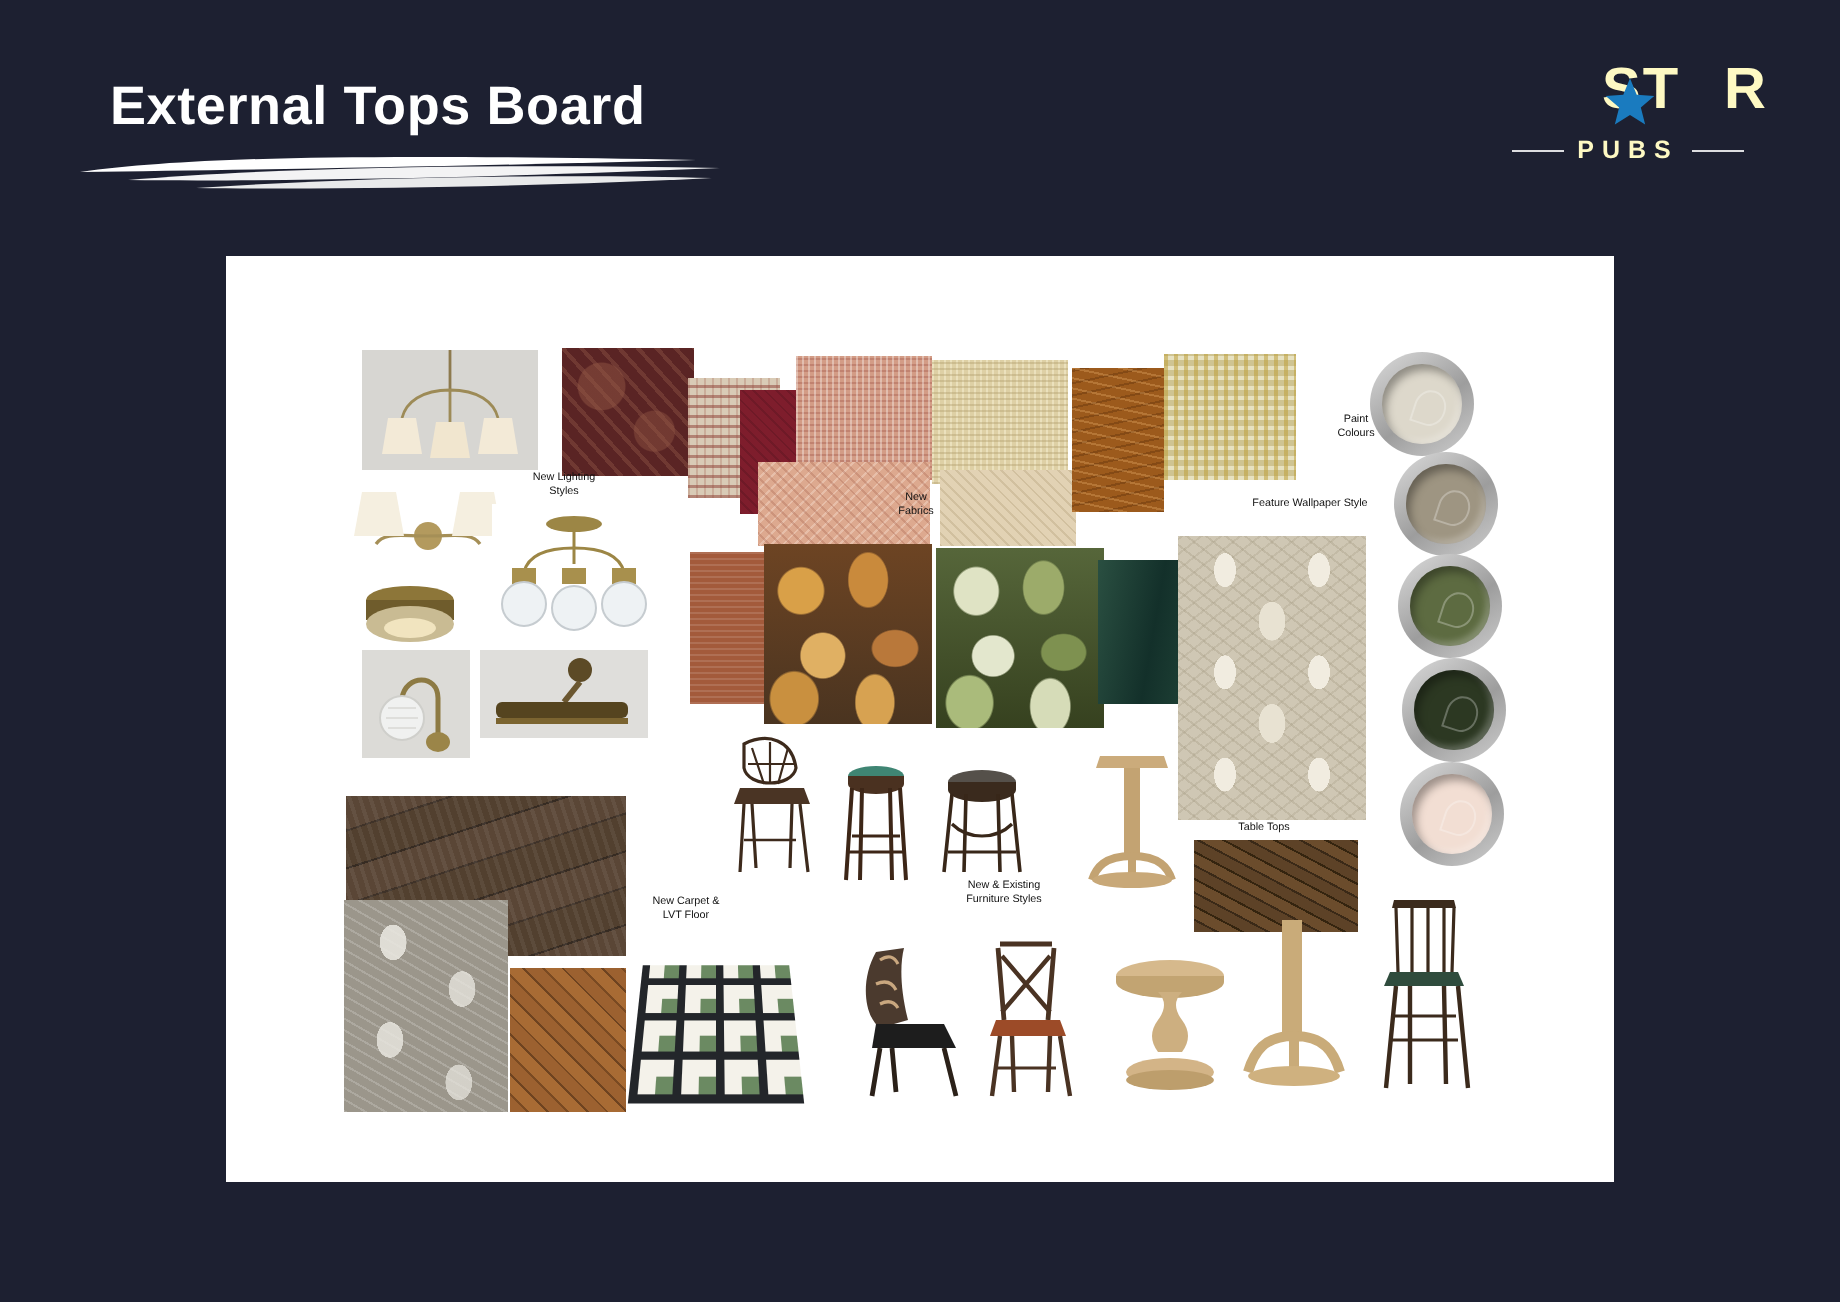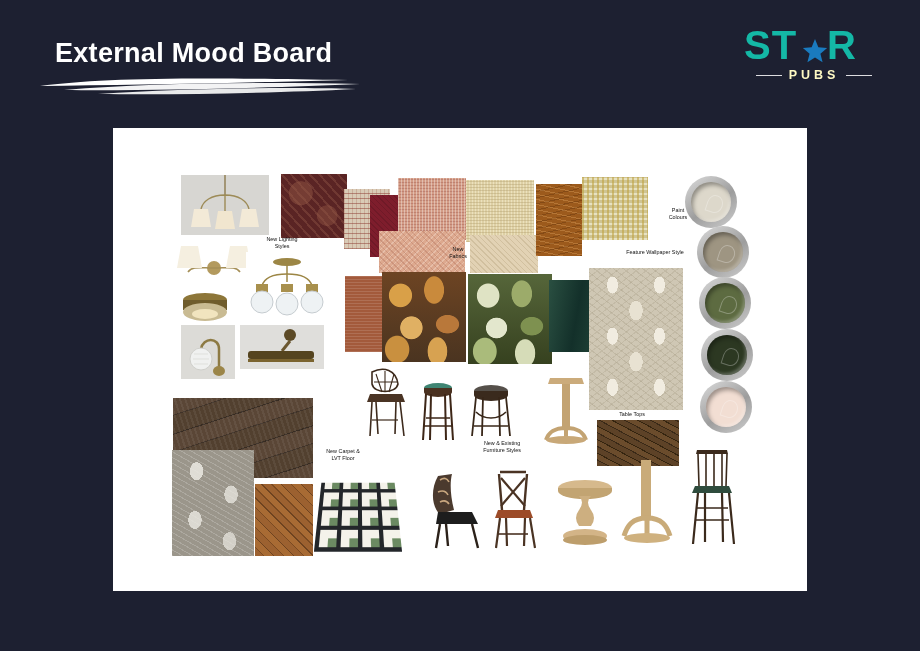--- a/index.html
+++ b/index.html
@@ -16,22 +16,22 @@
   #page-title {
     position: absolute; left: 55px; top: 38px;
     font-size: 27px; font-weight: bold; color: #ffffff;
     letter-spacing: .3px;
   }
   #title-underline { position: absolute; left: 38px; top: 74px; width: 330px; height: 22px; }
 
   #brand-logo { position: absolute; right: 36px; top: 26px; width: 140px; height: 64px; }
   #brand-wordmark {
     position: absolute; left: 0; top: 0; width: 140px;
-    text-align: left;
-    font-size: 40px; font-weight: bold; color: #14b8a6;
+    text-align: right;
+    font-size: 29px; font-weight: bold; color: #fef9c3;
     letter-spacing: 1px; line-height: 38px;
   }
   #brand-wordmark .ltr { display: inline-block; }
   #brand-star { position: absolute; left: 58px; top: 12px; width: 26px; height: 26px; }
   #brand-sub { position: absolute; left: 0; top: 42px; width: 140px;
     display: flex; align-items: center; justify-content: center; gap: 7px; }
   #brand-sub .rule { height: 1px; background: #ffffff; width: 26px; opacity: .85; }
   #brand-subtext { font-size: 12.5px; letter-spacing: 4px; color: #fef9c3; font-weight: bold; }
 
   
@@ -66,21 +66,21 @@
     transform: rotate(18deg);
   }
 
   svg { display: block; overflow: visible; }
 </style>
 </head>
 <body>
 
 <div id="slide-header">
 
-  <div id="page-title">External Mood Board</div>
+  <div id="page-title">External Tops Board</div>
 
   <svg id="title-underline" viewBox="0 0 330 22" preserveAspectRatio="none">
     <path d="M2 12 C 60 4, 150 3, 310 6 C 200 9, 90 11, 2 12 Z" fill="#ffffff"></path>
     <path d="M26 16 C 110 9, 220 8, 322 10 C 230 14, 110 17, 26 16 Z" fill="#ffffff" opacity=".95"></path>
     <path d="M60 20 C 150 14, 250 13, 318 15 C 240 19, 140 21, 60 20 Z" fill="#ffffff" opacity=".9"></path>
   </svg>
 
   <div id="brand-logo">
     <div id="brand-wordmark"><span class="ltr">ST</span><span class="ltr" style="visibility:hidden">A</span><span class="ltr">R</span></div>
     <svg id="brand-star" viewBox="0 0 24 24">

